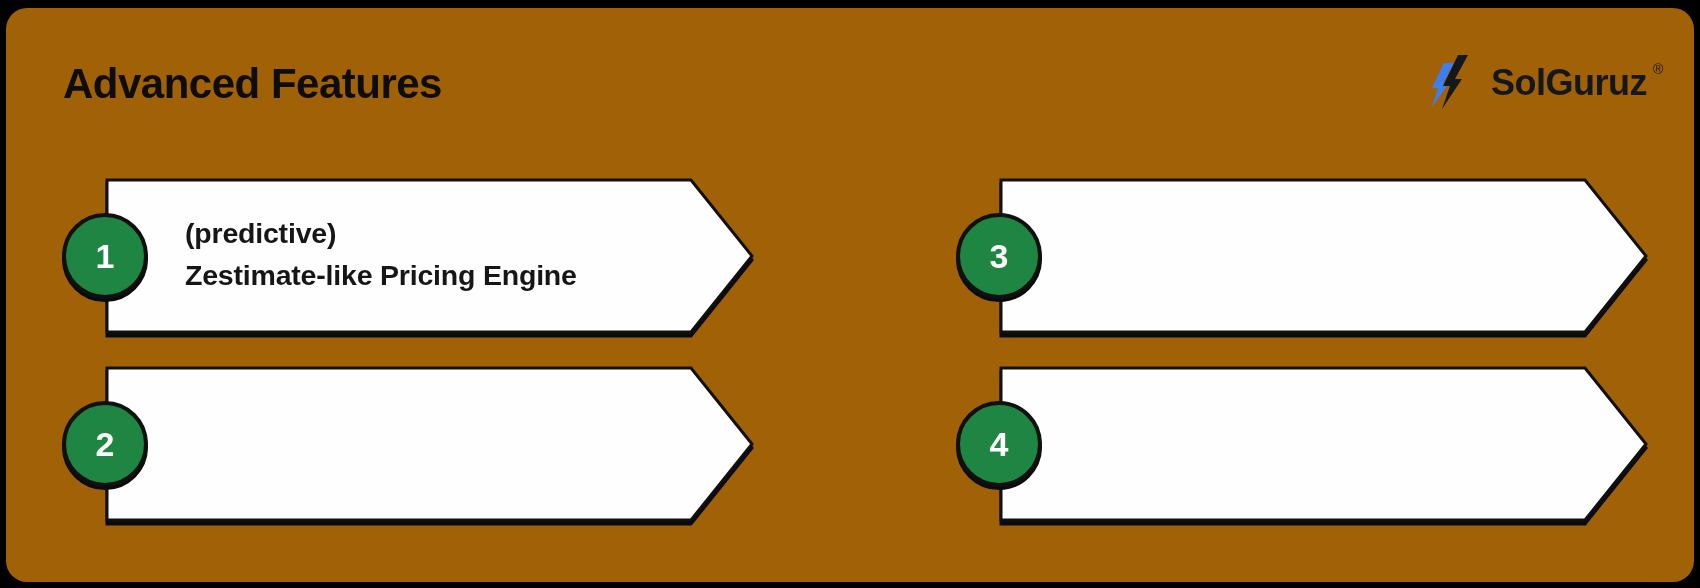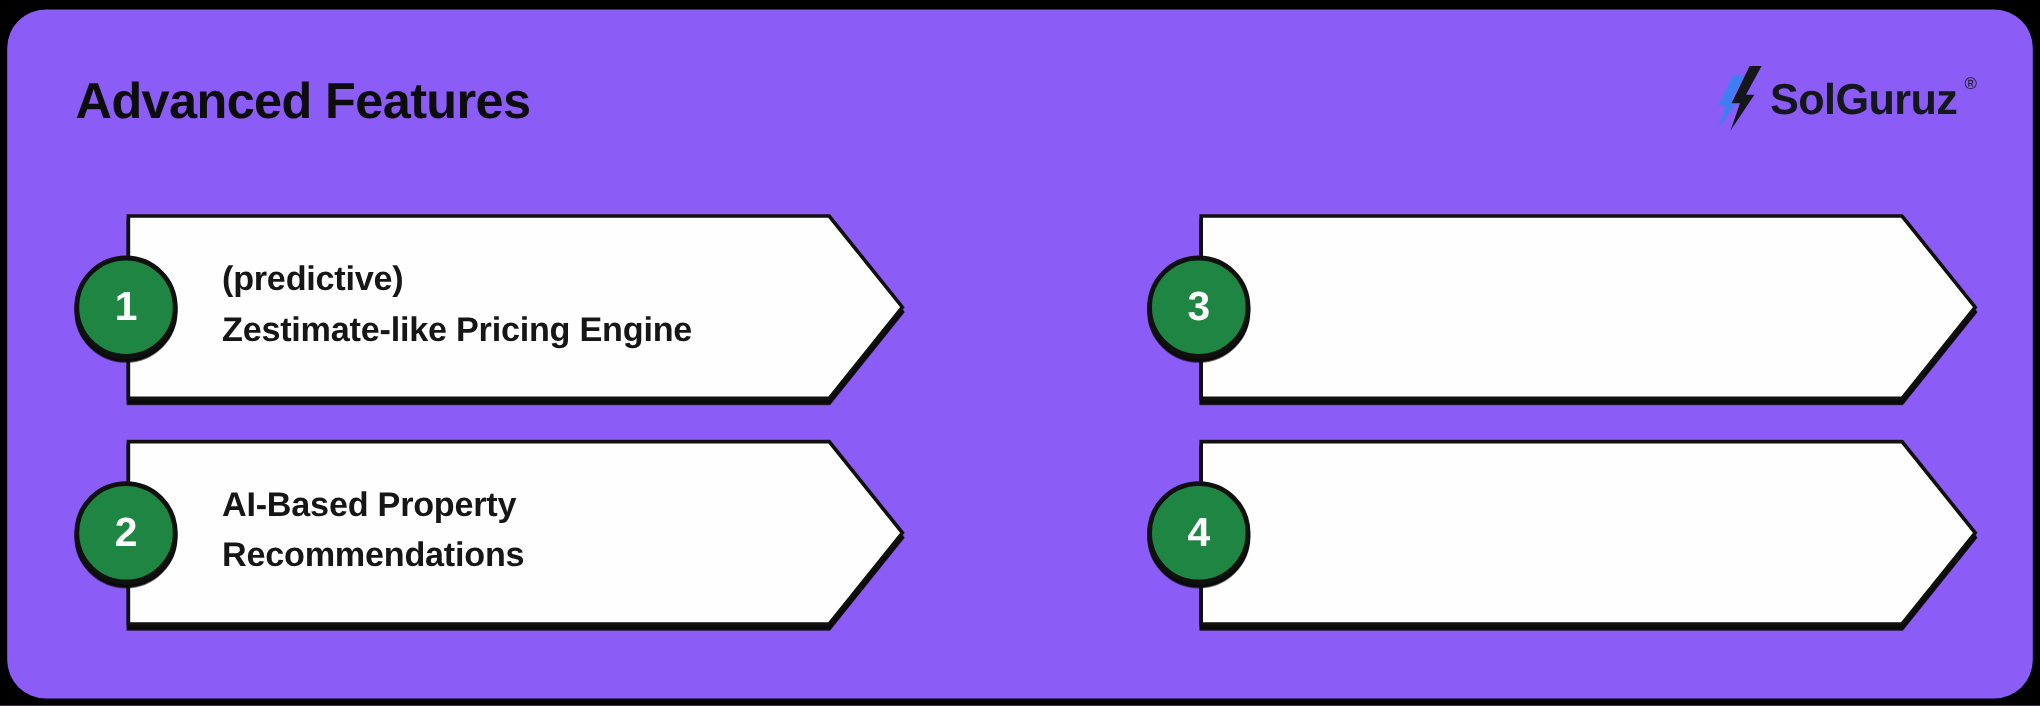--- a/index.html
+++ b/index.html
@@ -3,33 +3,33 @@
 <meta charset="utf-8">
 <style>
   html,body{margin:0;padding:0;}
   body{
     width:1700px;height:588px;position:relative;
     background:#000;overflow:hidden;
     font-family:"Liberation Sans", sans-serif;
   }
   .card{
     position:absolute;left:6px;top:8px;right:6px;bottom:6px;
-    background:#8b5cf6;border-radius:32px;
+    background:#a16207;border-radius:21px;
   }
   .page-title{
     position:absolute;left:57px;top:52px;
     font-size:42px;font-weight:800;color:#0d0d0d;letter-spacing:-0.5px;
   }
   .logo{
     position:absolute;left:1424px;top:44px;height:62px;
     display:flex;align-items:center;gap:5px;
   }
   .logo svg{display:block;}
   .logo-text{
-    font-size:36px;font-weight:700;color:#14181c;letter-spacing:-0.5px;
+    font-size:36px;font-weight:700;color:#14181c;letter-spacing:-0.5px;margin-left:16px;
   }
   .logo-reg{
     font-size:14px;font-weight:400;color:#14181c;
     position:relative;top:-14px;left:1px;
   }
   .feature{
     position:absolute;width:652px;height:156px;
   }
   .banner{
     position:absolute;left:0;top:0;
@@ -83,24 +83,20 @@
       <div>(predictive)</div>
       <div>Zestimate-like Pricing Engine</div>
     </div>
     <div class="badge">1</div>
   </div>
 
   <div class="feature pos-2">
     <svg class="banner" width="652" height="156" viewBox="0 0 652 156">
       <path d="M2 2 H586 L647 78 L586 154 H2 Z"></path>
     </svg>
-    <div class="feature-text">
-      <div>AI-Based Property</div>
-      <div>Recommendations</div>
-    </div>
     <div class="badge">2</div>
   </div>
 
   <div class="feature pos-3">
     <svg class="banner" width="652" height="156" viewBox="0 0 652 156">
       <path d="M2 2 H586 L647 78 L586 154 H2 Z"></path>
     </svg>
     <div class="badge">3</div>
   </div>
 

